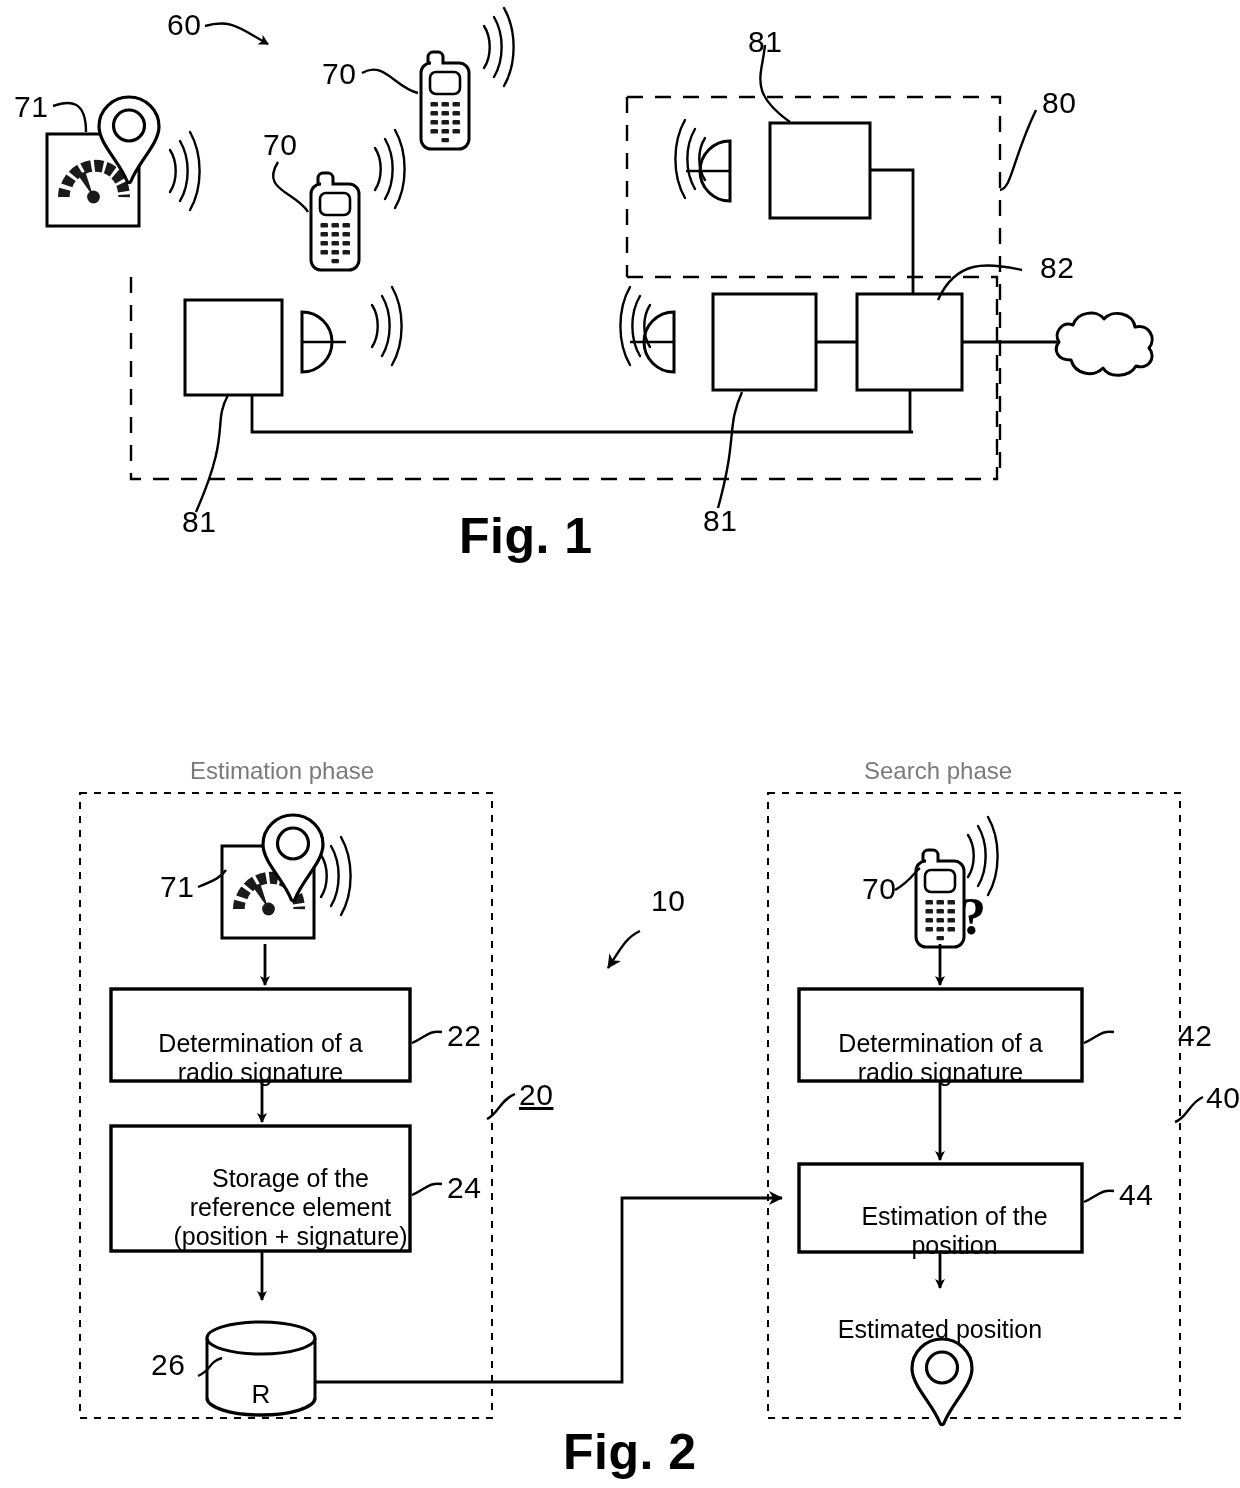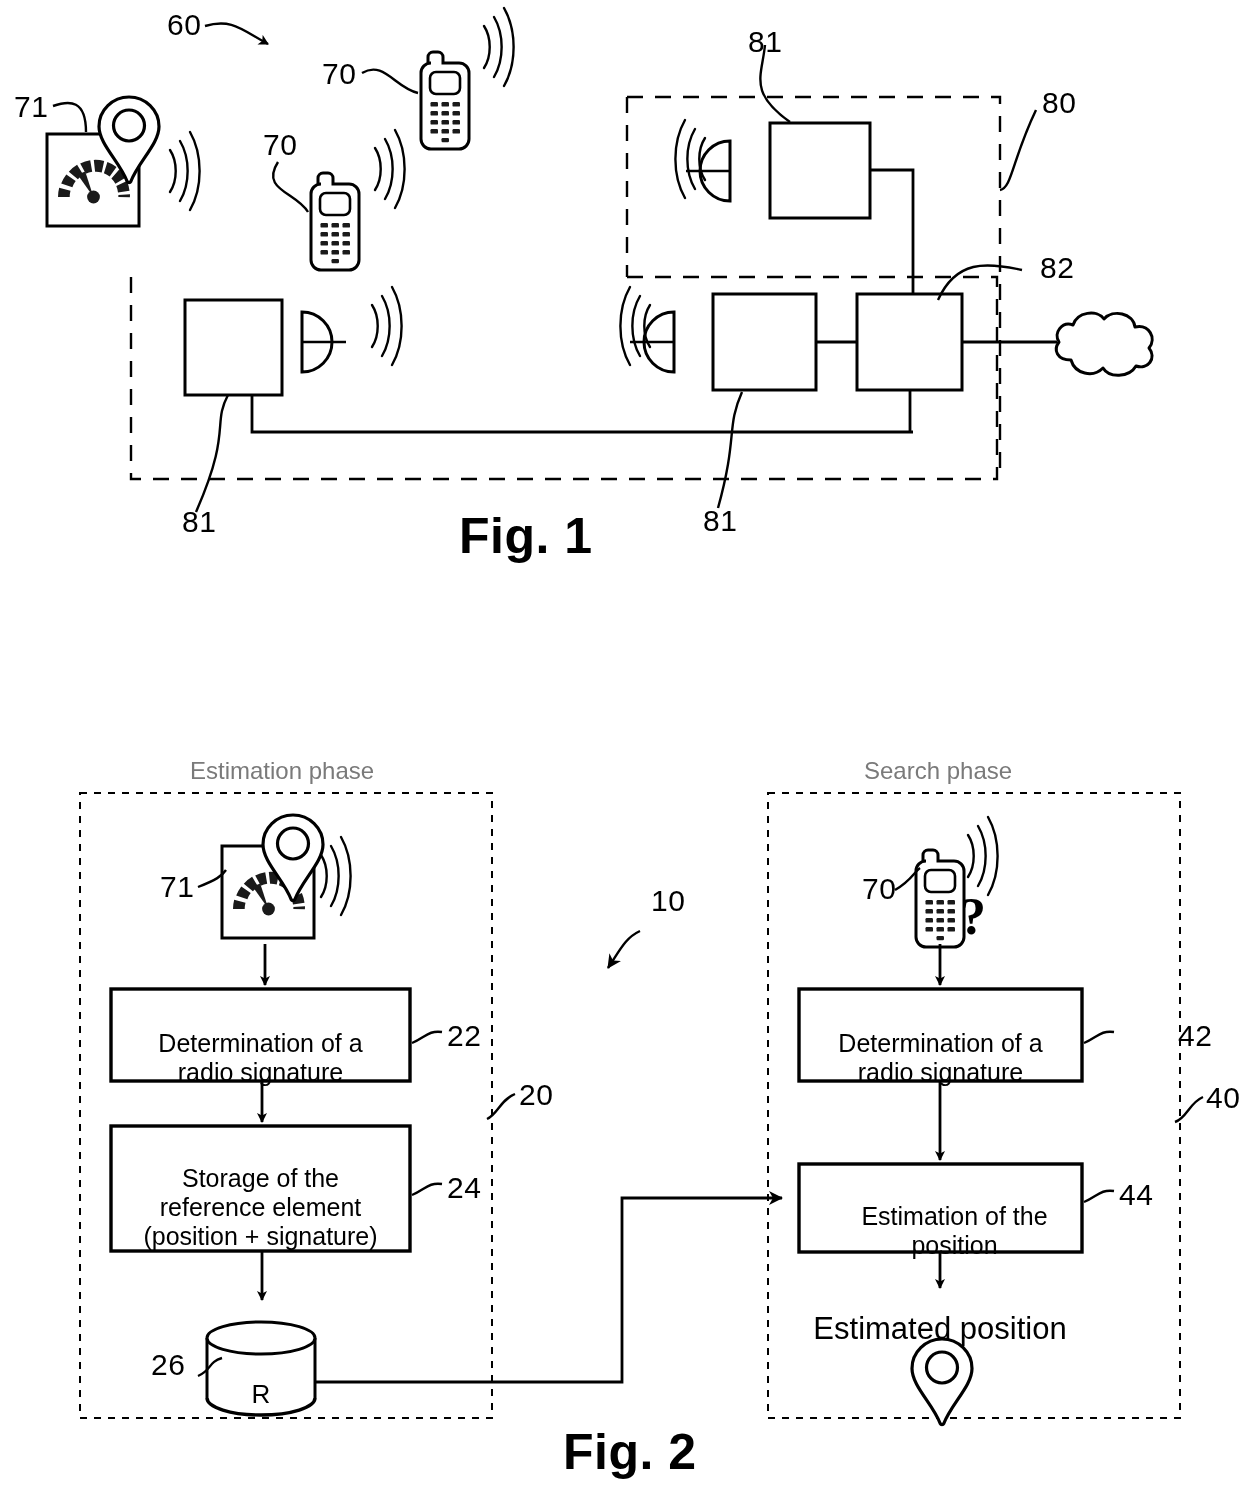--- a/index.html
+++ b/index.html
@@ -47,21 +47,21 @@
     font-size: 24px;
     color: #7a7a7a;
     font-weight: normal;
   }
   .box-text {
     font-size: 25px;
     text-align: center;
     color: #000;
   }
   .plain-text {
-    font-size: 31px;
+    font-size: 25px;
     text-align: center;
     color: #000;
   }
   .db-letter {
     font-size: 26px;
   }
   .qmark {
     font-size: 52px;
     font-weight: bold;
     font-family: "Liberation Serif", serif;
@@ -329,38 +329,38 @@
   <div class="lbl ref-num" style="left:1040px; top:251px;">82</div>
   <div class="lbl ref-num" style="left:182px; top:505px;">81</div>
   <div class="lbl ref-num" style="left:703px; top:504px;">81</div>
 
   <div class="lbl fig-caption" style="left:459px; top:508px;">Fig. 1</div>
 
   <div class="lbl phase-title" style="left:190px; top:758px;">Estimation phase</div>
   <div class="lbl phase-title" style="left:864px; top:758px;">Search phase</div>
 
   <div class="lbl ref-num" style="left:651px; top:884px;">10</div>
-  <div class="lbl ref-num" style="left:519px; top:1078px;">20</div>
+  <div class="lbl ref-num" style="left:519px; top:1078px;text-decoration:underline;">20</div>
   <div class="lbl ref-num" style="left:1206px; top:1081px;">40</div>
   <div class="lbl ref-num" style="left:160px; top:870px;">71</div>
   <div class="lbl ref-num" style="left:862px; top:872px;">70</div>
   <div class="lbl ref-num" style="left:447px; top:1019px;text-align:center;">22</div>
   <div class="lbl ref-num" style="left:447px; top:1171px;">24</div>
   <div class="lbl ref-num" style="left:151px; top:1348px;">26</div>
   <div class="lbl ref-num" style="left:1178px; top:1019px;">42</div>
   <div class="lbl ref-num" style="left:1119px; top:1178px;">44</div>
 
   <div class="center-block box-text" style="left:111px; top:989px; width:299px; height:92px;">
     <span>
       <span>Determination of a</span><br>
       <span>radio signature</span>
     </span>
   </div>
 
-  <div class="center-block box-text" style="left:111px; top:1126px; width:299px; height:116px;">
+  <div class="center-block box-text" style="left:111px; top:1126px; width:299px; height:116px;padding-left:30px;">
     <span>
       <span>Storage of the</span><br>
       <span>reference element</span><br>
       <span>(position + signature)</span>
     </span>
   </div>
 
   <div class="center-block box-text" style="left:799px; top:989px; width:283px; height:92px;">
     <span>
       <span>Determination of a</span><br>

